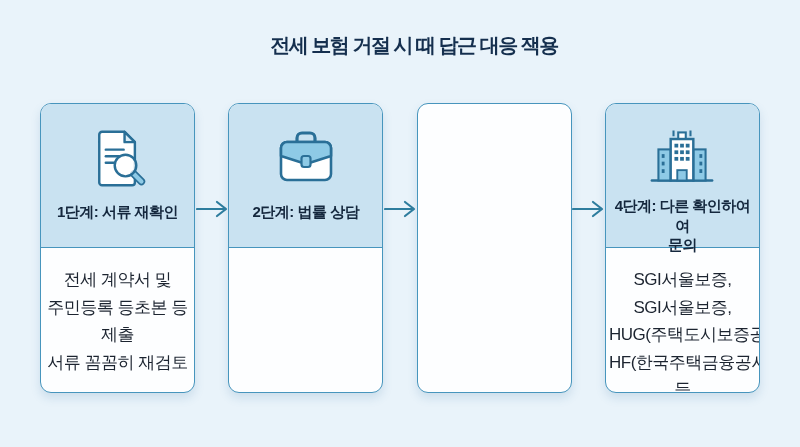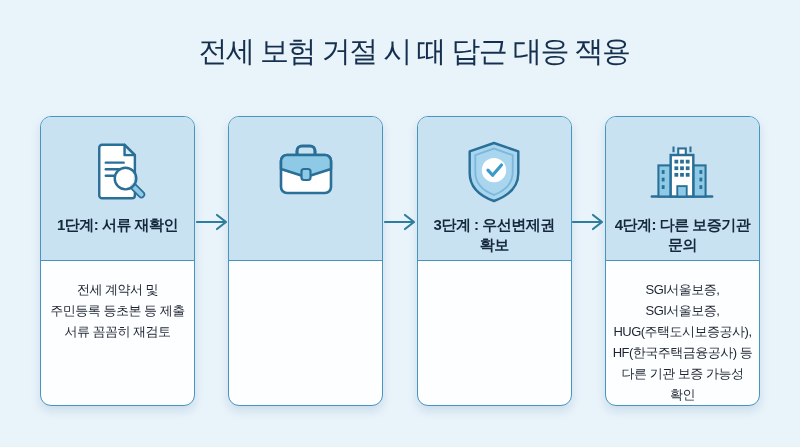--- a/index.html
+++ b/index.html
@@ -10,22 +10,22 @@
   *{margin:0;padding:0;box-sizing:border-box;}
   html,body{width:800px;height:447px;overflow:hidden;}
   body{
     background:var(--bg);
     font-family:"Liberation Sans","DejaVu Sans",sans-serif;
   }
   .canvas{width:800px;height:447px;position:relative;}
   .page-title{
     padding-top:32px;
     text-align:center;
-    font-size:29px;
-    font-weight:normal;
+    font-size:20px;
+    font-weight:bold;
     letter-spacing:-1.5px;
     color:var(--title);
     padding-left:28px;
   }
   .steps-row{
     margin-top:44px;
     padding:0 40px;
     display:flex;
     align-items:flex-start;
   }
@@ -65,21 +65,21 @@
     letter-spacing:-0.5px;
     line-height:1.3;
     color:#14273d;
     white-space:pre-line;
     padding:0 4px;
   }
   .card-body{
     flex:1;
     padding:18px 3px 16px 3px;
     text-align:center;
-    font-size:13px;
+    font-size:17px;
     letter-spacing:-0.5px;
     line-height:1.62;
     color:var(--text);
     white-space:pre-line;
     word-break:keep-all;
   }
   .arrow-cell{
     flex:1;
     display:flex;
     justify-content:center;
@@ -126,43 +126,32 @@
     <div class="card">
       <div class="card-header">
         <div class="icon-wrap">
           <svg width="64" height="58" viewBox="0 0 64 58" aria-hidden="true">
             <rect x="23" y="3" width="18" height="14" rx="5" fill="none" stroke="#2a6f97" stroke-width="3.2"></rect>
             <rect x="7" y="12" width="50" height="38" rx="6" fill="#ffffff" stroke="#2a6f97" stroke-width="2.6"></rect>
             <path d="M7 18 a6 6 0 0 1 6 -6 h38 a6 6 0 0 1 6 6 v8 l-25 8 -25 -8 z" fill="#8ecae6" stroke="#2a6f97" stroke-width="2.6" stroke-linejoin="round"></path>
             <rect x="27.5" y="26" width="9" height="11" rx="2.5" fill="#8ecae6" stroke="#2a6f97" stroke-width="2.2"></rect>
           </svg>
         </div>
+        <div class="step-title">2단계: 법률 상담</div>
       </div>
     </div>
 
     <div class="arrow-cell">
       <svg width="32" height="20" viewBox="0 0 32 20" aria-hidden="true">
         <line x1="1" y1="10" x2="28" y2="10" stroke="#2e7d9e" stroke-width="2.2" stroke-linecap="round"></line>
         <path d="M21 3 l9 7 l-9 7" fill="none" stroke="#2e7d9e" stroke-width="2.2" stroke-linecap="round" stroke-linejoin="round"></path>
       </svg>
     </div>
 
     <div class="card">
-      <div class="card-header">
-        <div class="icon-wrap">
-          <svg width="58" height="64" viewBox="0 0 62 68" aria-hidden="true">
-            <path d="M31 3 L57 12 V35 c0 16 -12 25 -26 30 C17 60 5 51 5 35 V12 z" fill="#a9d6ee" stroke="#2a6f97" stroke-width="2.6" stroke-linejoin="round"></path>
-            <path d="M31 9 L51 16 V34 c0 13 -9.5 20.5 -20 24.5 C20.5 54.5 11 47 11 34 V16 z" fill="none" stroke="#7db8dc" stroke-width="2"></path>
-            <circle cx="31" cy="32" r="13" fill="#ffffff"></circle>
-            <path d="M24.5 32 l5 5.5 l9.5 -11" fill="none" stroke="#3a9bc9" stroke-width="3.4" stroke-linecap="round" stroke-linejoin="round"></path>
-          </svg>
-        </div>
-        <div class="step-title">3단계 : 우선변제권
-확보</div>
-      </div>
     </div>
 
     <div class="arrow-cell">
       <svg width="32" height="20" viewBox="0 0 32 20" aria-hidden="true">
         <line x1="1" y1="10" x2="28" y2="10" stroke="#2e7d9e" stroke-width="2.2" stroke-linecap="round"></line>
         <path d="M21 3 l9 7 l-9 7" fill="none" stroke="#2e7d9e" stroke-width="2.2" stroke-linecap="round" stroke-linejoin="round"></path>
       </svg>
     </div>
 
     <div class="card">
@@ -187,21 +176,21 @@
             <rect x="39" y="18" width="4" height="4" fill="#2a6f97"></rect>
             <rect x="27" y="25" width="4" height="4" fill="#2a6f97"></rect>
             <rect x="33" y="25" width="4" height="4" fill="#2a6f97"></rect>
             <rect x="39" y="25" width="4" height="4" fill="#2a6f97"></rect>
             <rect x="27" y="32" width="4" height="4" fill="#2a6f97"></rect>
             <rect x="33" y="32" width="4" height="4" fill="#2a6f97"></rect>
             <rect x="39" y="32" width="4" height="4" fill="#2a6f97"></rect>
             <rect x="30" y="46" width="10" height="11" fill="#8ecae6" stroke="#2a6f97" stroke-width="2"></rect>
           </svg>
         </div>
-        <div class="step-title">4단계: 다른 보증기관
+        <div class="step-title">4단계: 다른 확인하여여
 문의</div>
       </div>
       <div class="card-body">SGI서울보증,
 SGI서울보증,
 HUG(주택도시보증공사),
 HF(한국주택금융공사) 등
 다른 기관 보증 가능성 확인</div>
     </div>
 
   </div>

